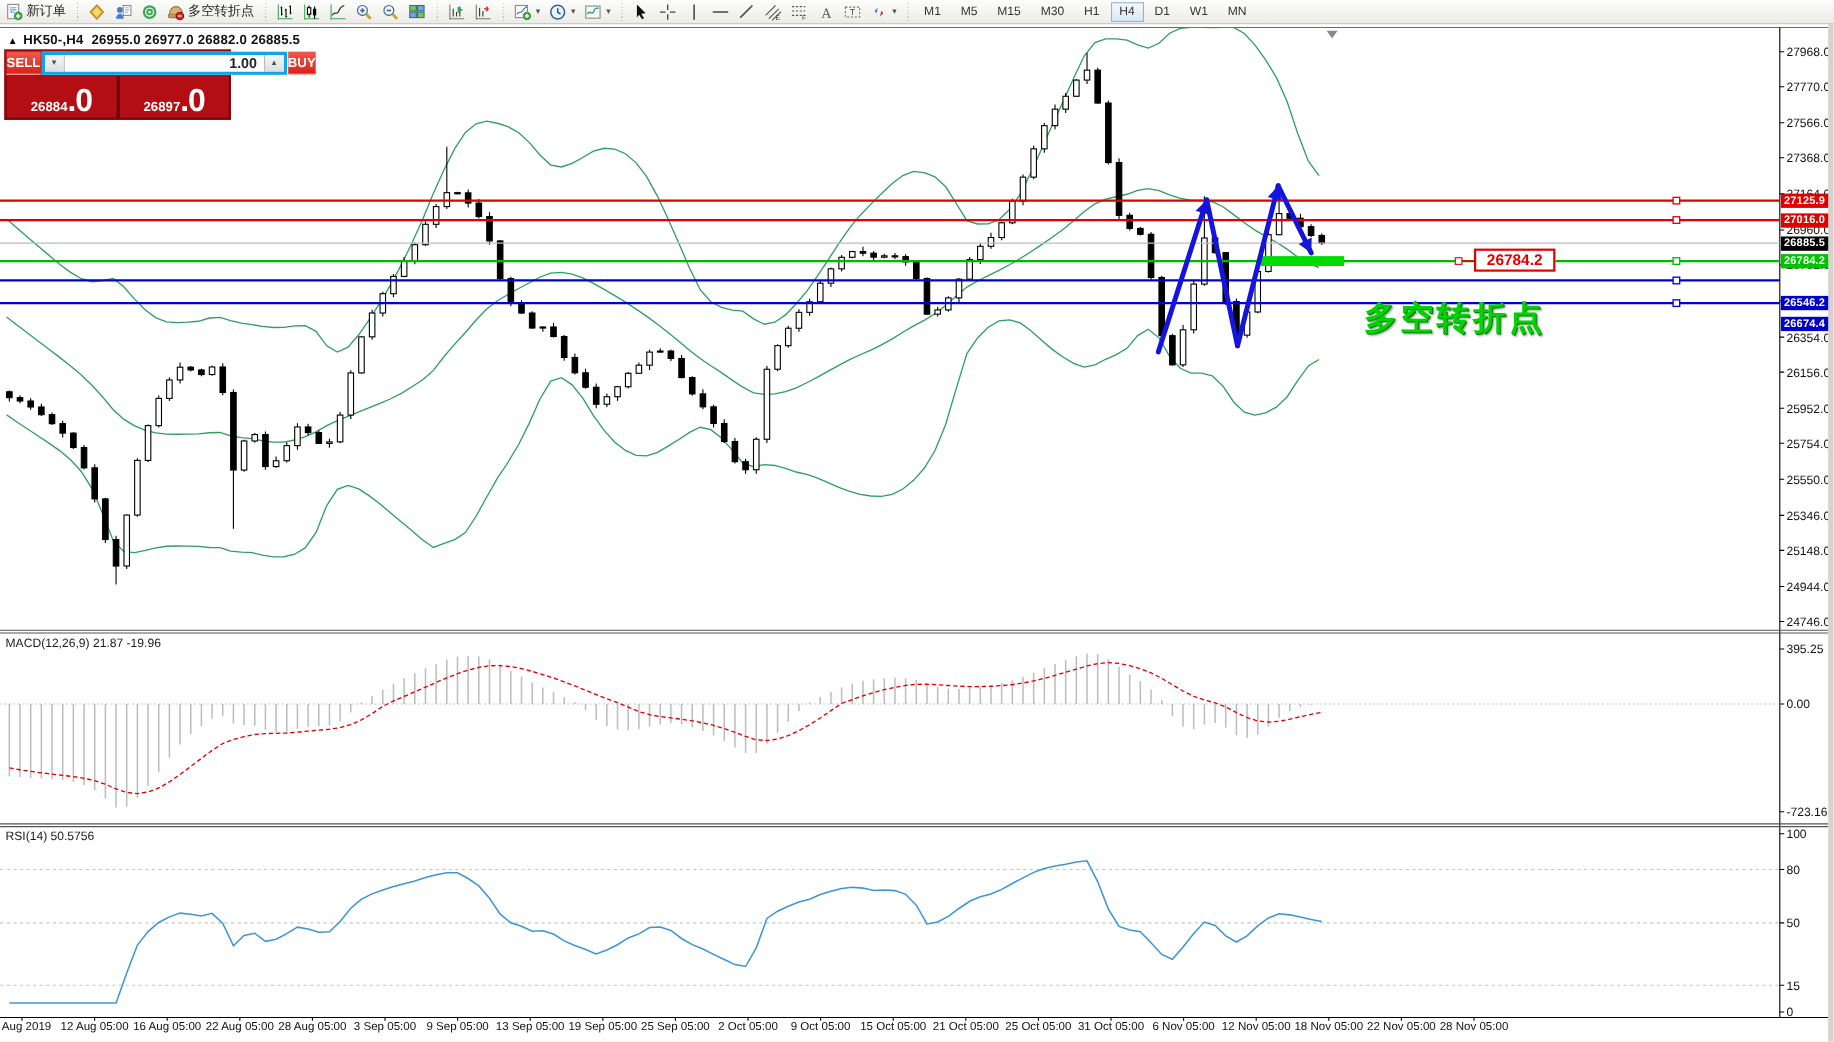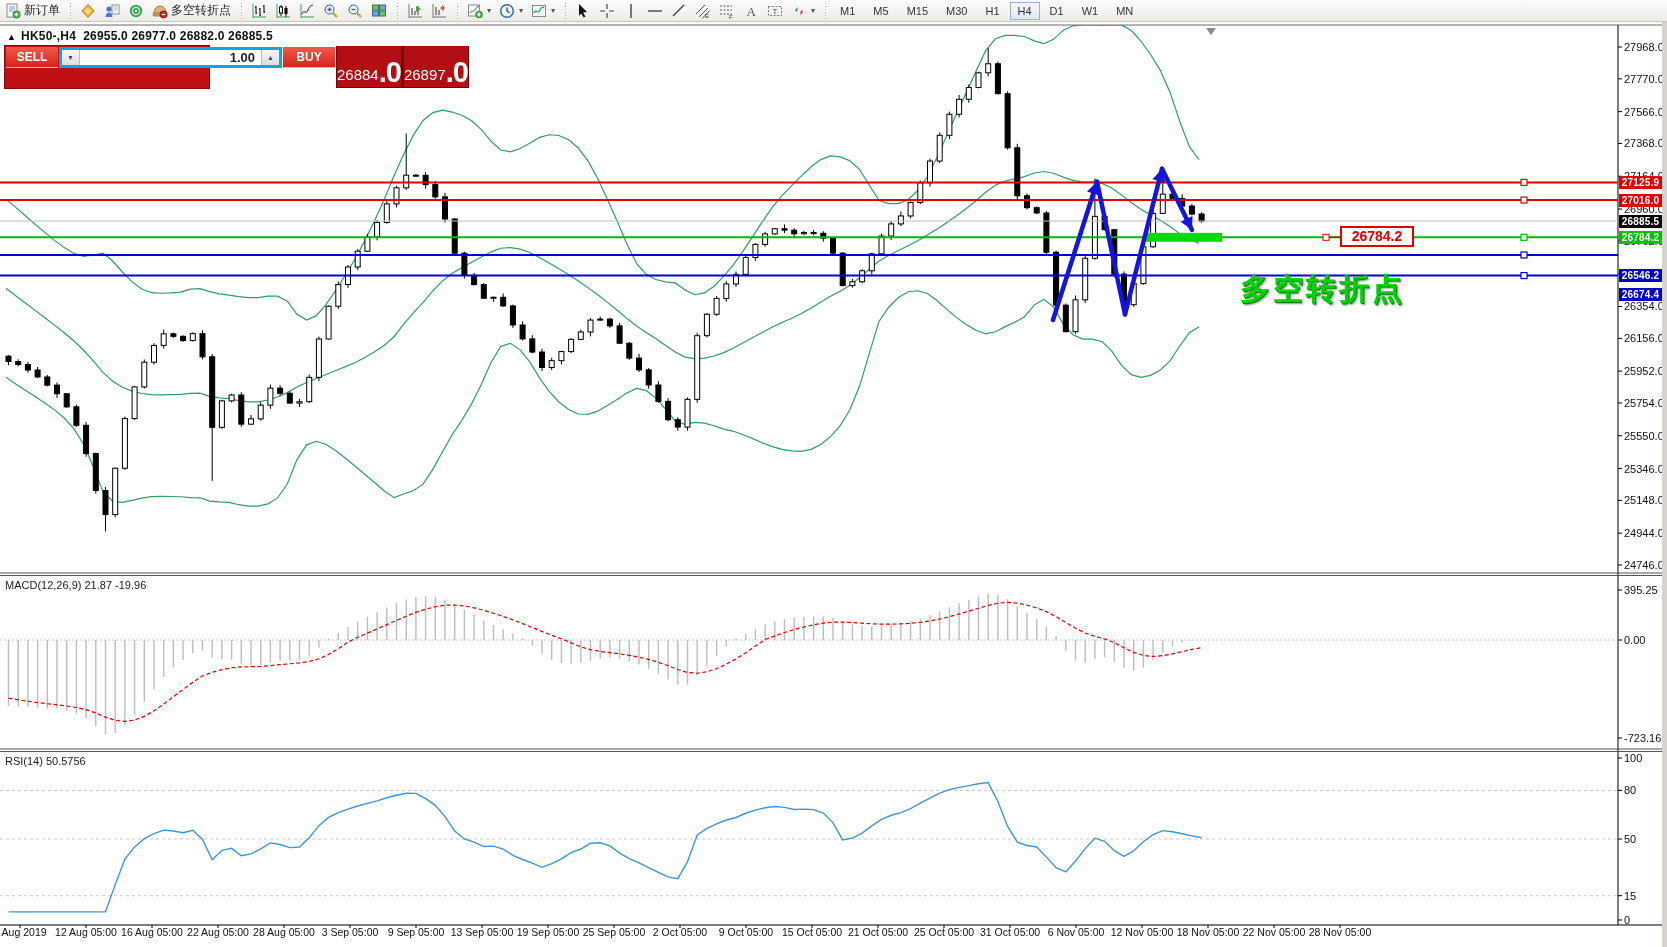--- a/index.html
+++ b/index.html
@@ -23,34 +23,34 @@
 
   
   #chartwin{position:absolute;left:0;top:22px;width:1662px;height:925px;background:#fff}
   #edge-strip{position:absolute;right:0;top:22px;width:5px;height:925px;background:#d6d3ce}
   #chart-svg{position:absolute;left:0;top:0;width:1662px;height:925px}
 
   #chart-title{position:absolute;left:7px;top:7px;font-size:12px;font-weight:bold;color:#111;z-index:10;letter-spacing:.2px}
   #chart-title .collapse{font-size:9px;margin-right:5px;color:#000;cursor:pointer}
 
   
-  #quote{position:absolute;left:4px;top:23px;width:206px;height:44px;background:#bf1015;
-    border:1px solid #8a0a0e;z-index:12;display:flex;flex-direction:row}
+  #quote{position:absolute;left:4px;top:23px;width:206px;height:64px;background:#bf1015;
+    border:1px solid #8a0a0e;z-index:12;display:flex;flex-direction:column}
   .q-row1{display:flex;height:23px;gap:1px;padding:1px}
   .q-sell,.q-buy{width:52px;display:flex;align-items:center;justify-content:center;color:#fff;
     font-size:12px;font-weight:bold;background:linear-gradient(#ef5a4b,#d8231a);
     border-bottom:1px solid rgba(255,255,255,.55);cursor:pointer}
   .q-vol{flex:1;display:flex;background:#fff;border:3px solid #0ea5e9}
   .q-step{width:18px;display:flex;align-items:center;justify-content:center;background:linear-gradient(#f7f7f7,#dedede);color:#35506e;font-size:7px;cursor:pointer}
   .q-step.dn{border-right:1px solid #bbb}
   .q-step.up{border-left:1px solid #bbb}
   .q-input{flex:1;border:0;outline:0;text-align:right;font-size:13px;font-weight:bold;color:#222;padding-right:6px;font-family:inherit;min-width:0}
   .q-row2{flex:1;display:flex;gap:3px;background:#6b0507;padding:0 1px 1px 1px}
   .q-price{flex:1;background:#b30e13;color:#fff;display:flex;align-items:flex-end;justify-content:center;padding-bottom:2px;cursor:pointer}
-  .q-price .small{font-size:15px;font-weight:normal;line-height:1.25}
+  .q-price .small{font-size:12px;font-weight:bold;line-height:1.25}
   .q-price .big{font-size:29px;font-weight:bold;line-height:.86;letter-spacing:-1px}
 
   
   #annotation{position:absolute;left:1240px;top:247px;z-index:9;font-size:30px;font-weight:bold;color:#00d400;
     letter-spacing:3px;text-shadow:1px 1px 0 #0b7c0b,2px 2px 2px rgba(0,90,0,.55);white-space:nowrap}
   #hl-box{position:absolute;left:1340px;width:74px;height:21px;z-index:9;background:#fff;border:2px solid #e00000;
     color:#e00000;font-size:14px;font-weight:bold;text-align:center;line-height:17px}
   .ind-label{position:absolute;left:5px;font-size:11px;color:#1a1a1a;z-index:8}
   #macd-label{top:557px}
   #rsi-label{top:733px}

